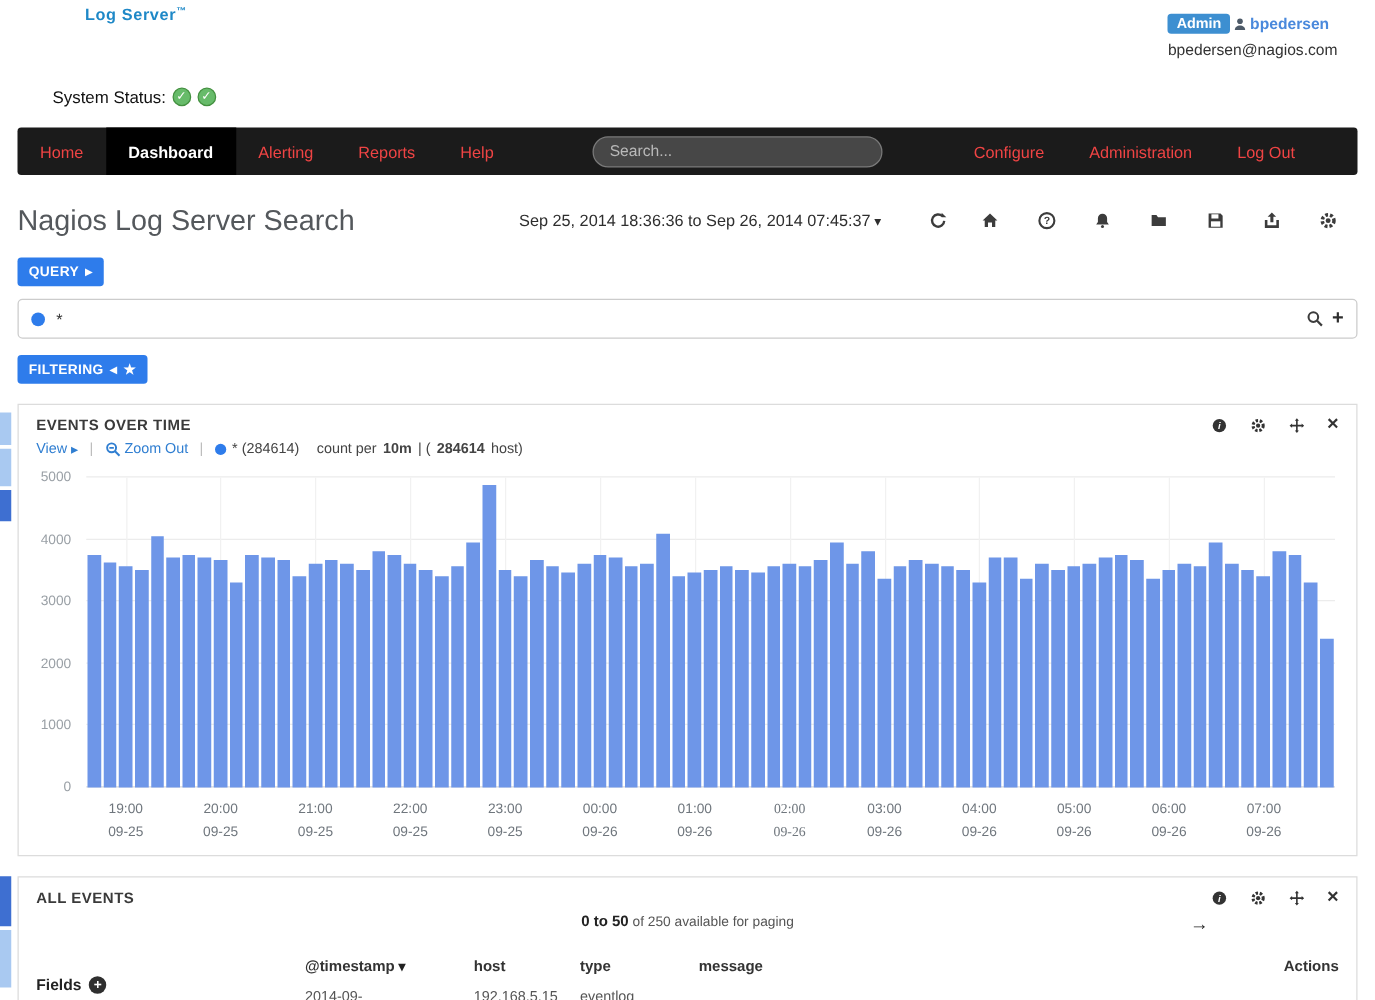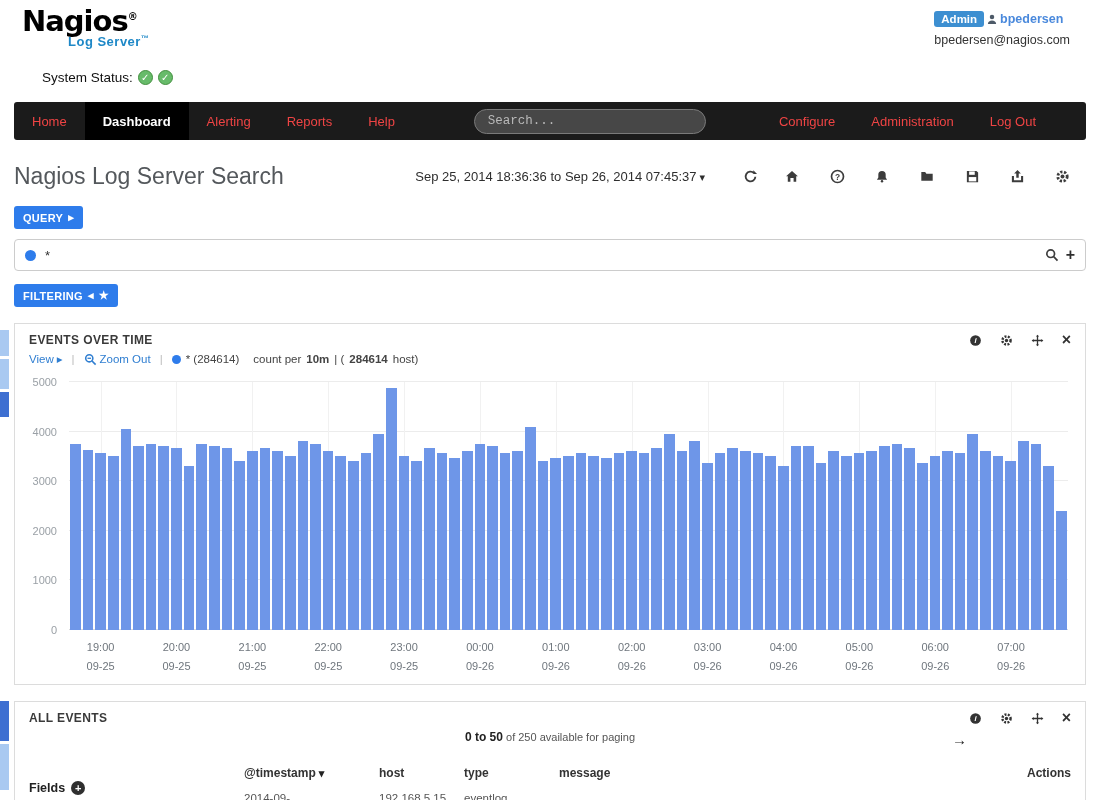--- a/index.html
+++ b/index.html
@@ -29,21 +29,21 @@
 
   
   .nav { margin: 0 14px; height: 38px; background: #1b1b1b; border-radius: 3px;
     display: flex; align-items: stretch; }
   .nav-item { color: #ef4444; font-size: 13px; padding: 0 18px; display: flex;
     align-items: center; cursor: pointer; }
   .nav-item.active { background: #000; color: #fff; font-weight: bold; }
   .nav-sp1 { flex: 1.1; } .nav-sp2 { flex: 1; }
   .nav-search { align-self: center; width: 232px; height: 25px; background: #474747;
     border: 1px solid #7a7a7a; border-radius: 14px; color: #ffffff; padding: 0 13px;
-    font-size: 12.5px; outline: none; font-family: Liberation Mono, monospace; }
+    font-size: 12.5px; outline: none; font-family: Liberation Sans, sans-serif; }
   .nav-search::placeholder { color: #b9b9b9; }
   .nav-right { display: flex; margin-right: 32px; }
 
   
   .title-row { margin: 14px 14px 0; display: flex; align-items: center; height: 44px; }
   .page-title { font-size: 23px; color: #54585c; white-space: nowrap; }
   .tsp { flex: 1; }
   .date-range { font-size: 13px; color: #2e2e2e; cursor: pointer; white-space: nowrap; }
   .caret { font-size: 11px; color: #2e2e2e; margin-left: 3px; }
   .refresh-wrap { margin-left: 38px; }
@@ -122,21 +122,20 @@
   .row-tab.dark { background: #3e6fd1; }
 </style>
 </head>
 <body>
 
 
 
 
 <div class="header">
   <div class="logo">
-    <div class="logo-line1"><span>Nagios</span><sup>®</sup></div>
     <div class="logo-line2"><span>Log Server</span><sup>™</sup></div>
   </div>
   <div class="system-status">
     <span>System Status:</span>
     <span class="status-dot">✓</span>
     <span class="status-dot">✓</span>
   </div>
   <div class="user-area">
     <div class="user-line1">
       <span class="badge-admin">Admin</span>
@@ -439,21 +438,21 @@
           <div>09-25</div>
         </div>
         <div class="xtick" style="left: 41.1392%;">
           <div>00:00</div>
           <div>09-26</div>
         </div>
         <div class="xtick" style="left: 48.7342%;">
           <div>01:00</div>
           <div>09-26</div>
         </div>
-        <div class="xtick" style="left: 56.3291%;">
+        <div class="xtick" style="left: 56.3291%; font-family: Liberation Serif, serif;">
           <div>02:00</div>
           <div>09-26</div>
         </div>
         <div class="xtick" style="left: 63.9241%;">
           <div>03:00</div>
           <div>09-26</div>
         </div>
         <div class="xtick" style="left: 71.519%;">
           <div>04:00</div>
           <div>09-26</div>

